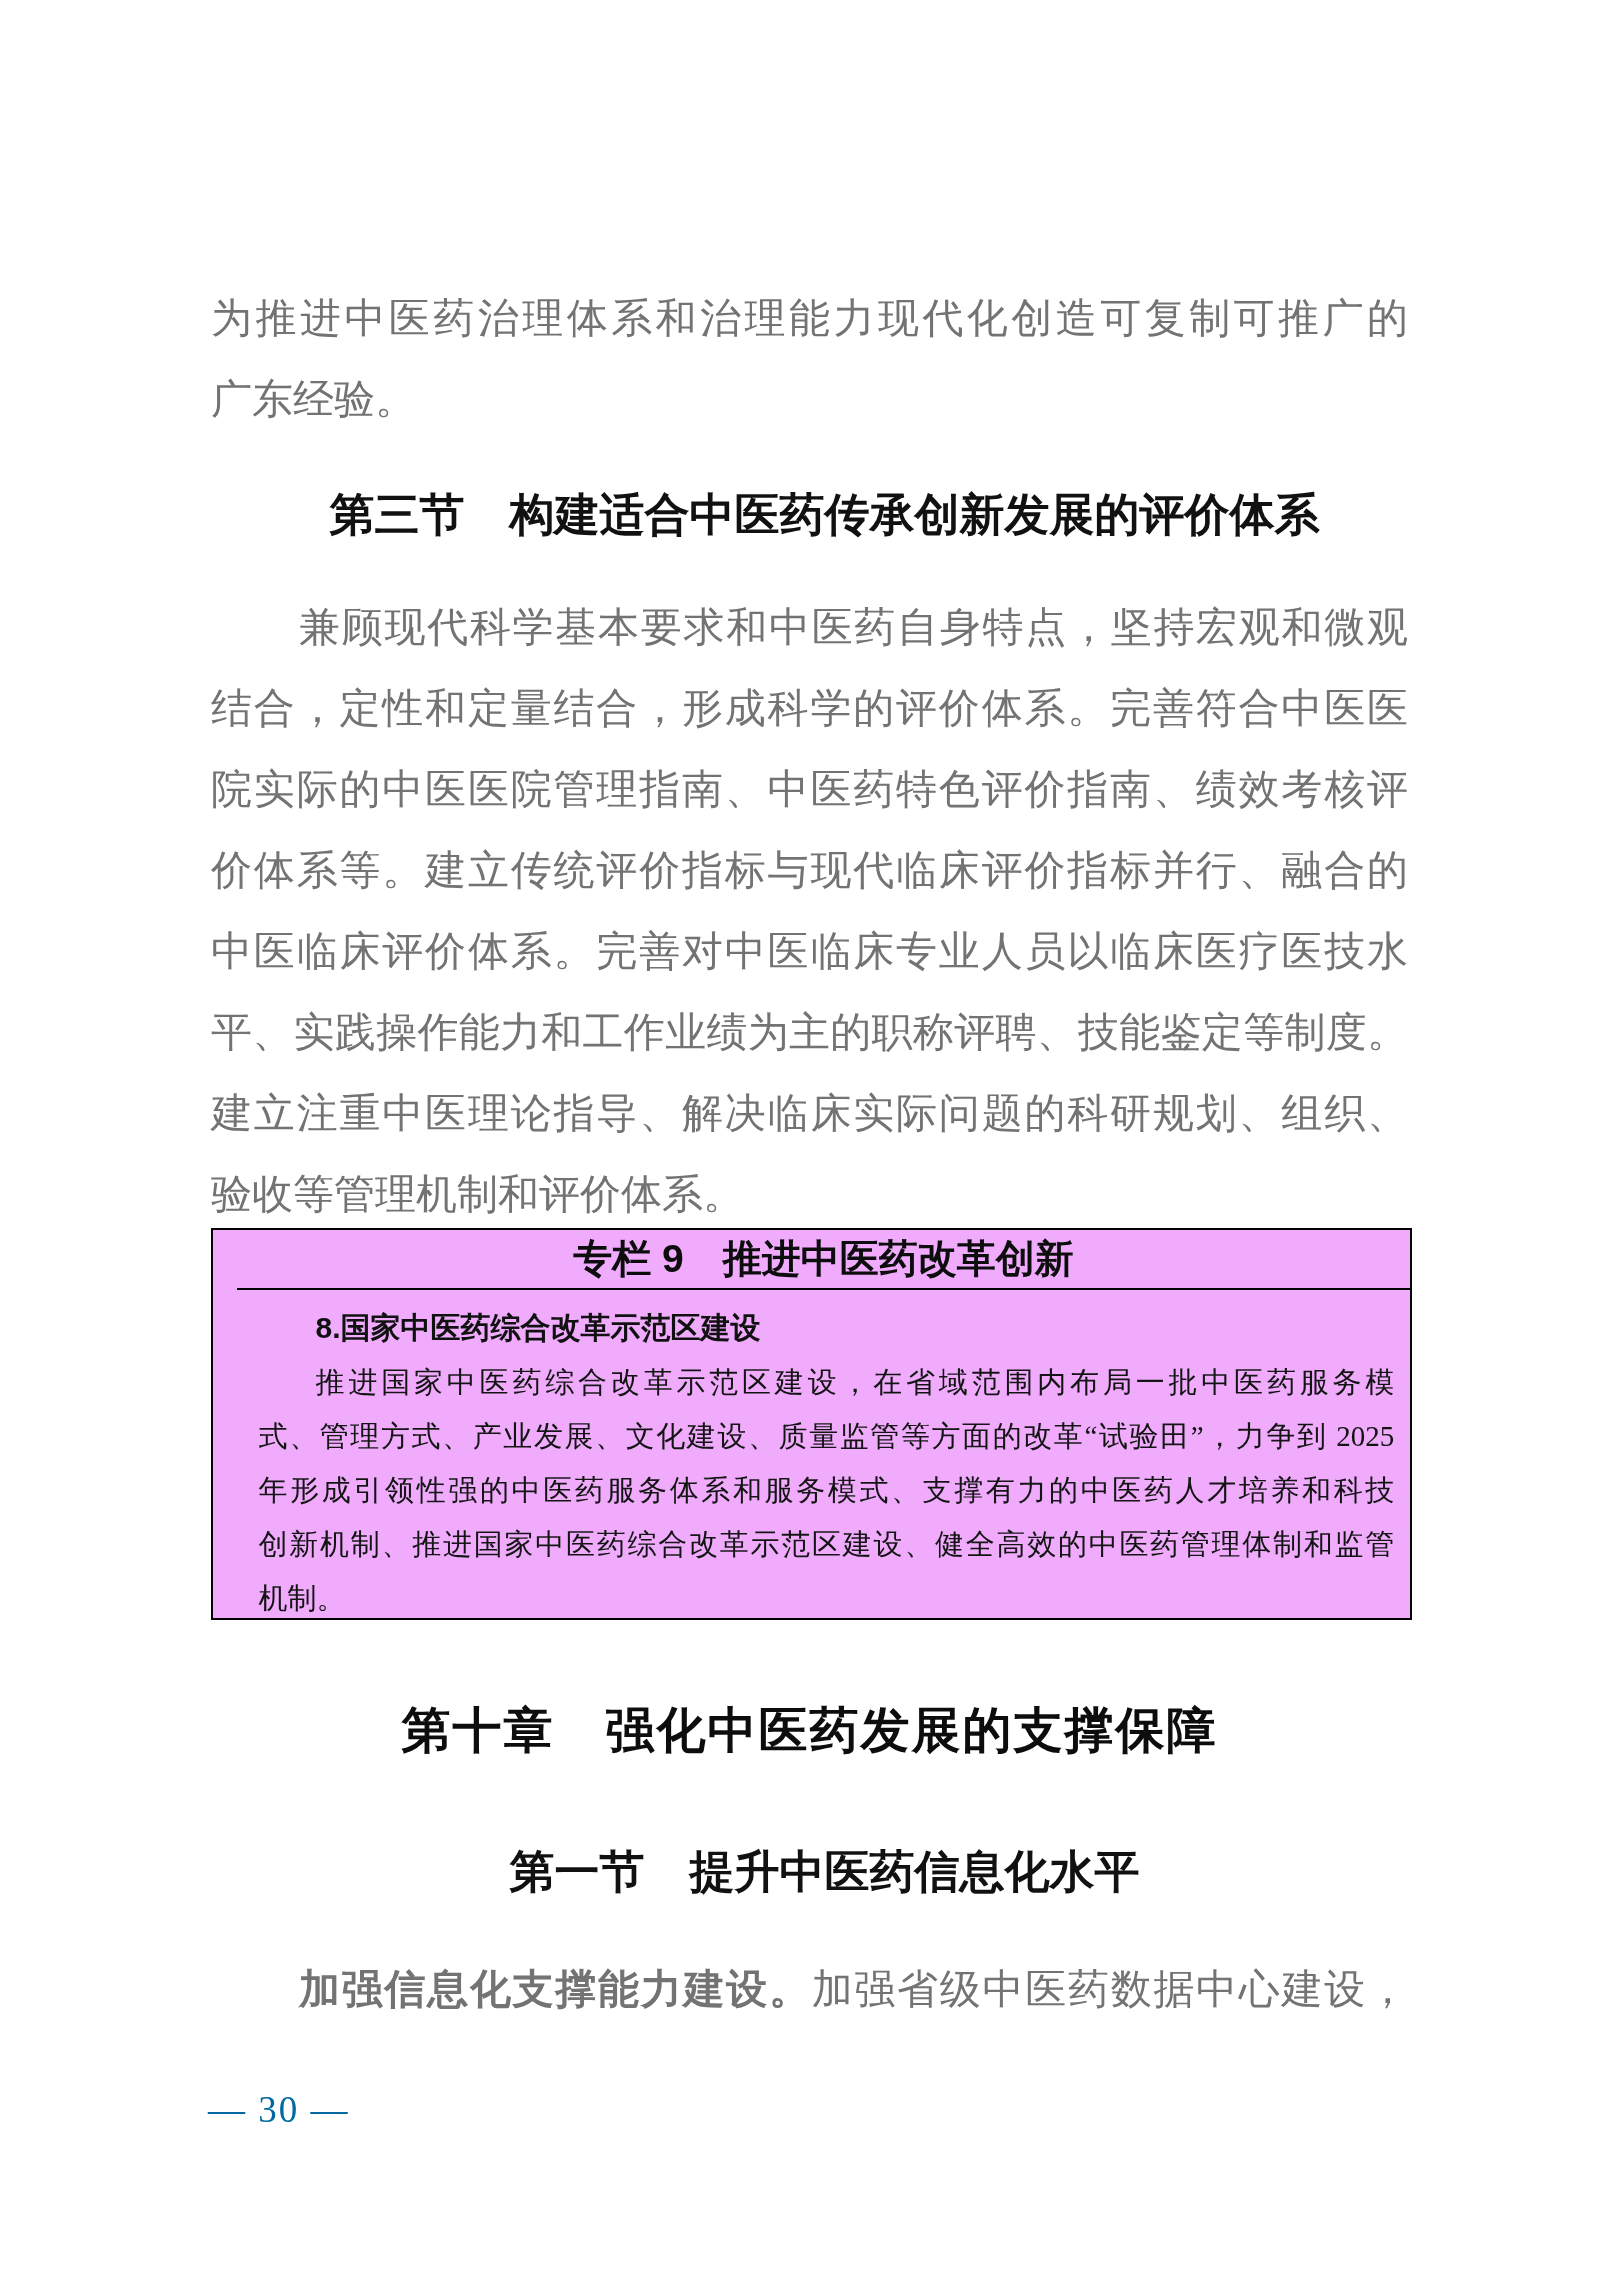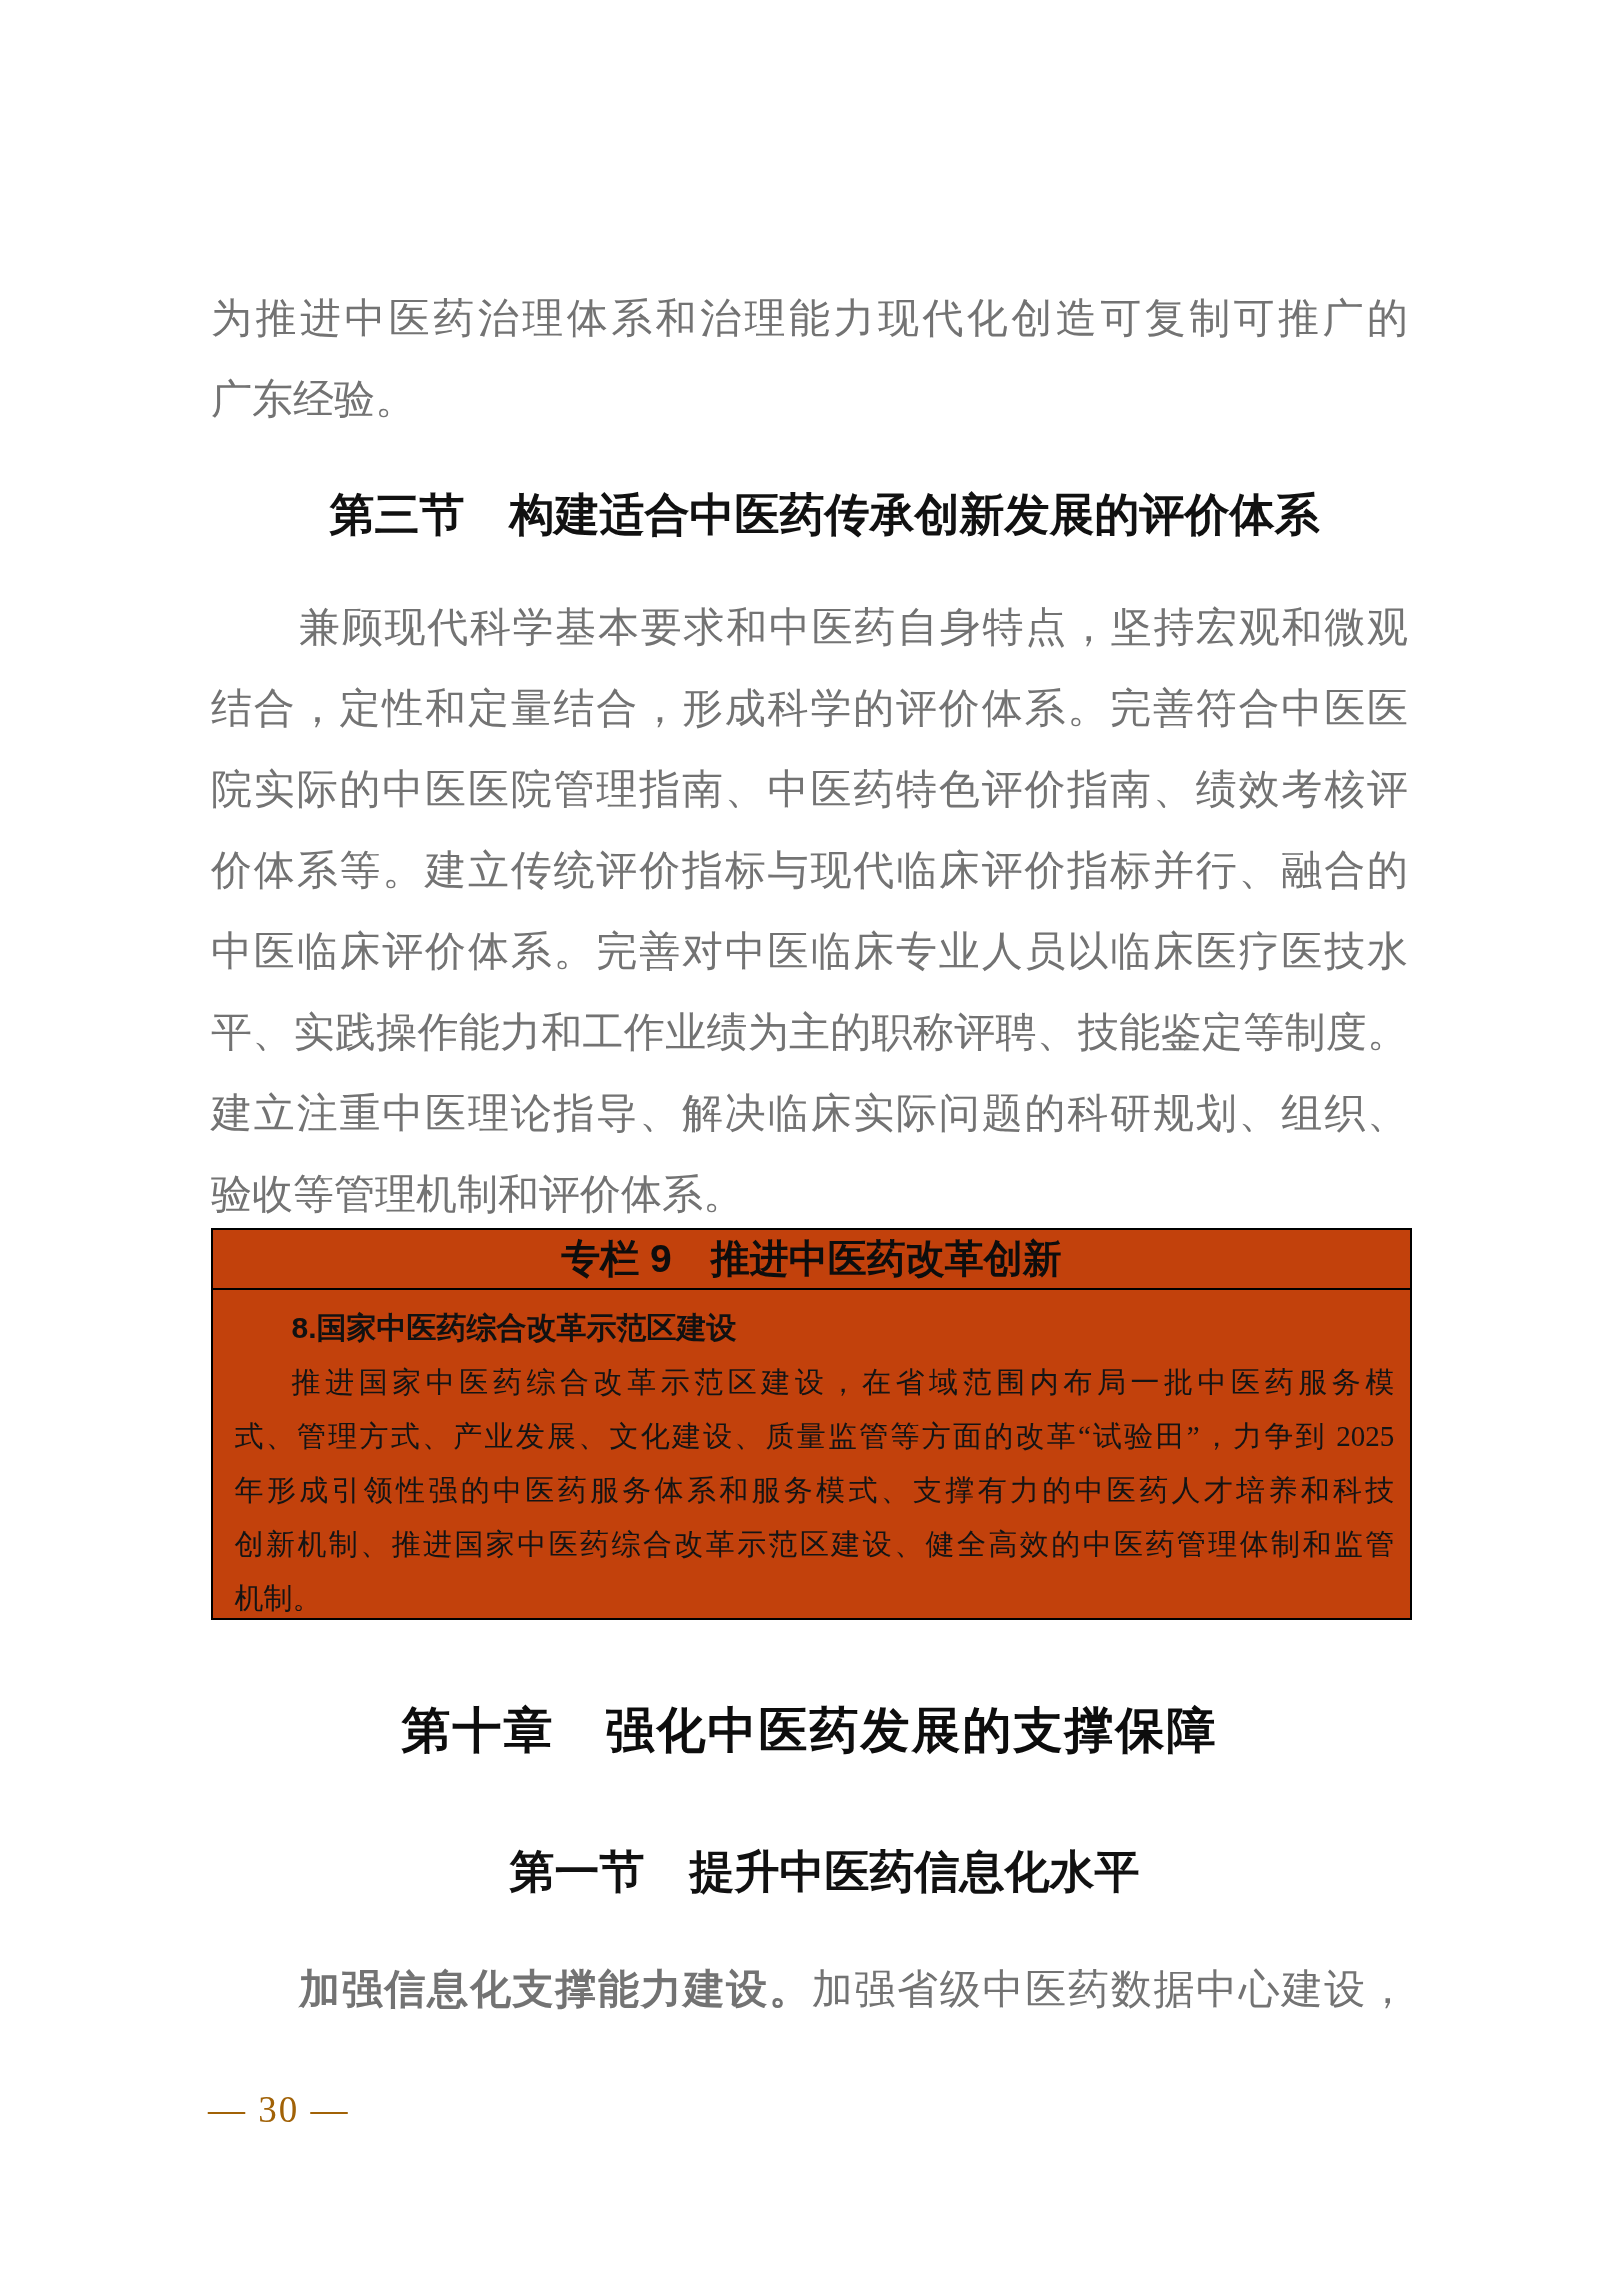--- a/index.html
+++ b/index.html
@@ -62,21 +62,22 @@
   
   .panel {
     position: absolute;
     left: 211px;
     top: 1228px;
     width: 1201px;
     height: 392px;
     border: 2.9px solid #000;
     box-sizing: border-box;
     overflow: hidden;
-    background: #c2410c;
+    background: #f0abfc;
+    padding-left: 24px;
   }
   .panel-title {
     height: 58px;
     line-height: 58px;
     border-bottom: 2.9px solid #000;
     text-align: center;
     font-family: "Liberation Sans", "DejaVu Sans", sans-serif;
     font-weight: bold;
     font-size: 39px;
     color: #0d0d0d;
@@ -103,21 +104,21 @@
     font-weight: bold;
   }
 
   .page-num {
     position: absolute;
     left: 208px;
     top: 2086px;
     font-size: 37px;
     line-height: 47px;
     letter-spacing: 2px;
-    color: #a16207;
+    color: #0369a1;
     white-space: nowrap;
   }
 </style>
 </head>
 <body>
 
 <div class="page">
 
   <div class="col para" style="top:278px;">
     <div class="line full">为推进中医药治理体系和治理能力现代化创造可复制可推广的</div>

